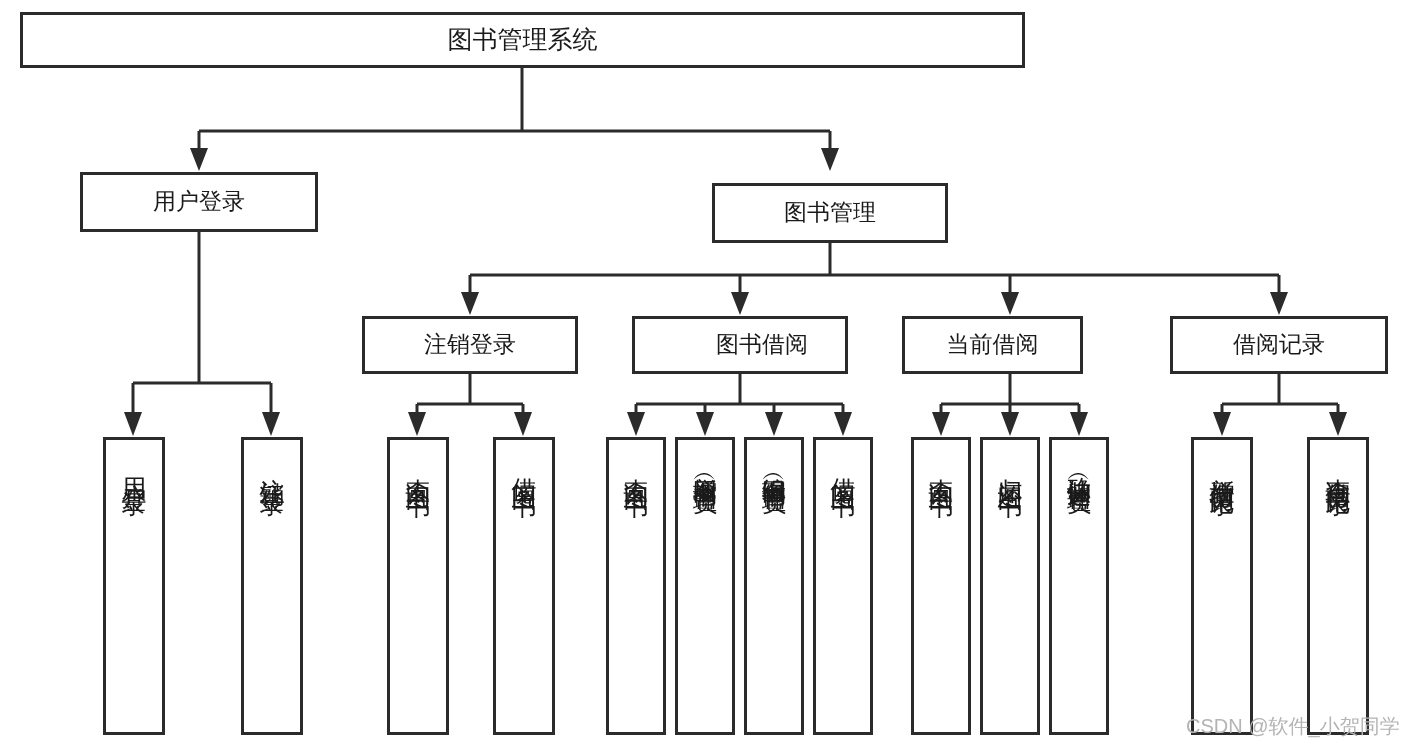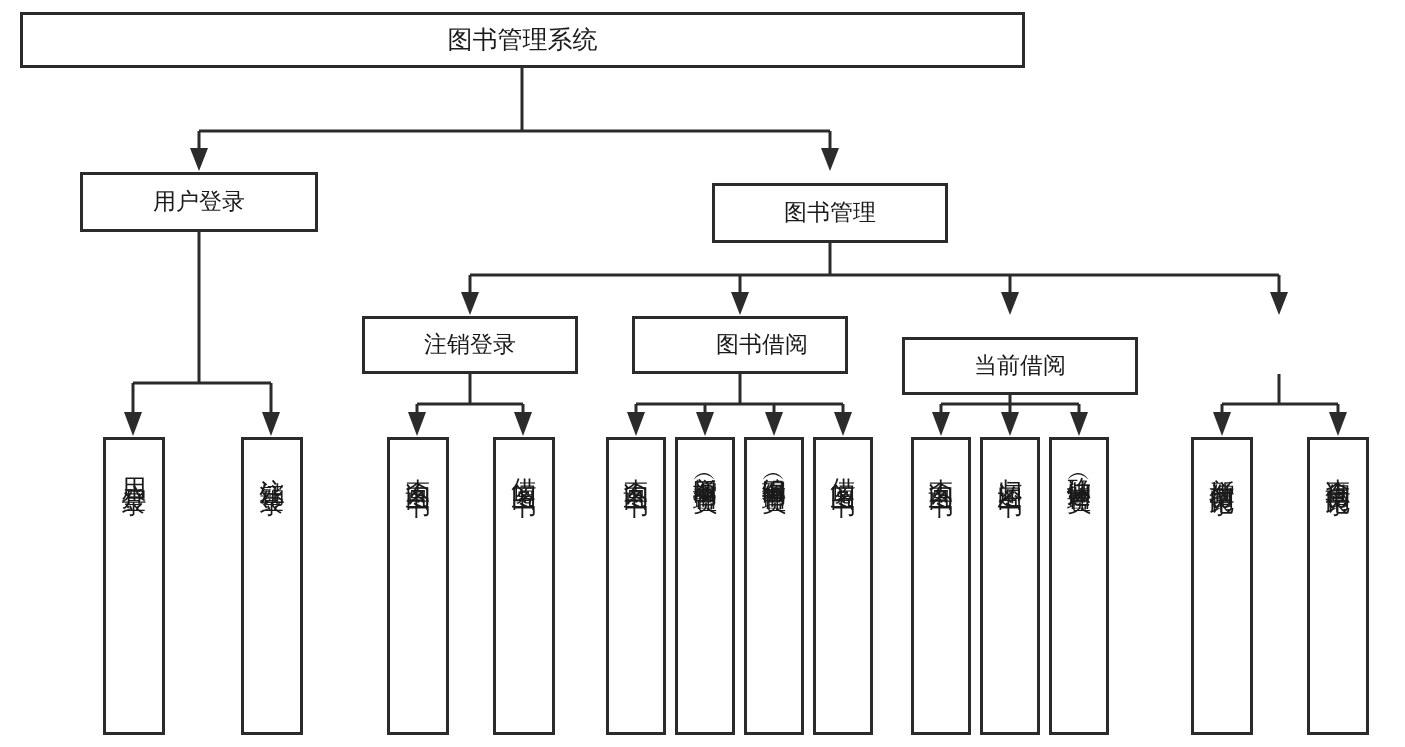--- a/index.html
+++ b/index.html
@@ -183,24 +183,27 @@
   </div>
 
   <div class="node branch" style="left:362px; top:316px; width:216px; height:58px;">
     <span class="lbl">注销登录</span>
   </div>
 
   <div class="node branch" style="left:632px; top:316px; width:216px; height:58px;padding-left:44px;">
     <span class="lbl">图书借阅</span>
   </div>
 
-  <div class="node branch" style="left:902px; top:316px; width:236px; height:58px;margin-top:21px;">
+  <div class="node branch" style="left:902px; top:316px; width:181px; height:58px;">
     <span class="lbl">当前借阅</span>
   </div>
 
+  <div class="node branch" style="left:1170px; top:316px; width:218px; height:58px;">
+    <span class="lbl">借阅记录</span>
+  </div>
 
   <div class="node leaf" style="left:103px; top:437px; width:62px; height:298px;">
     <span class="lbl">用户登录</span>
   </div>
 
   <div class="node leaf" style="left:241px; top:437px; width:62px; height:298px;">
     <span class="lbl">注销登录</span>
   </div>
 
   <div class="node leaf" style="left:387px; top:437px; width:62px; height:298px;">
@@ -240,14 +243,15 @@
   </div>
 
   <div class="node leaf tall" style="left:1191px; top:437px; width:62px; height:298px;">
     <span class="lbl">新增借阅记录</span>
   </div>
 
   <div class="node leaf tall" style="left:1307px; top:437px; width:62px; height:298px;">
     <span class="lbl">查询借阅记录</span>
   </div>
 
+  <div id="watermark">CSDN @软件_小贺同学</div>
 
 </div>
 
 </body></html>

